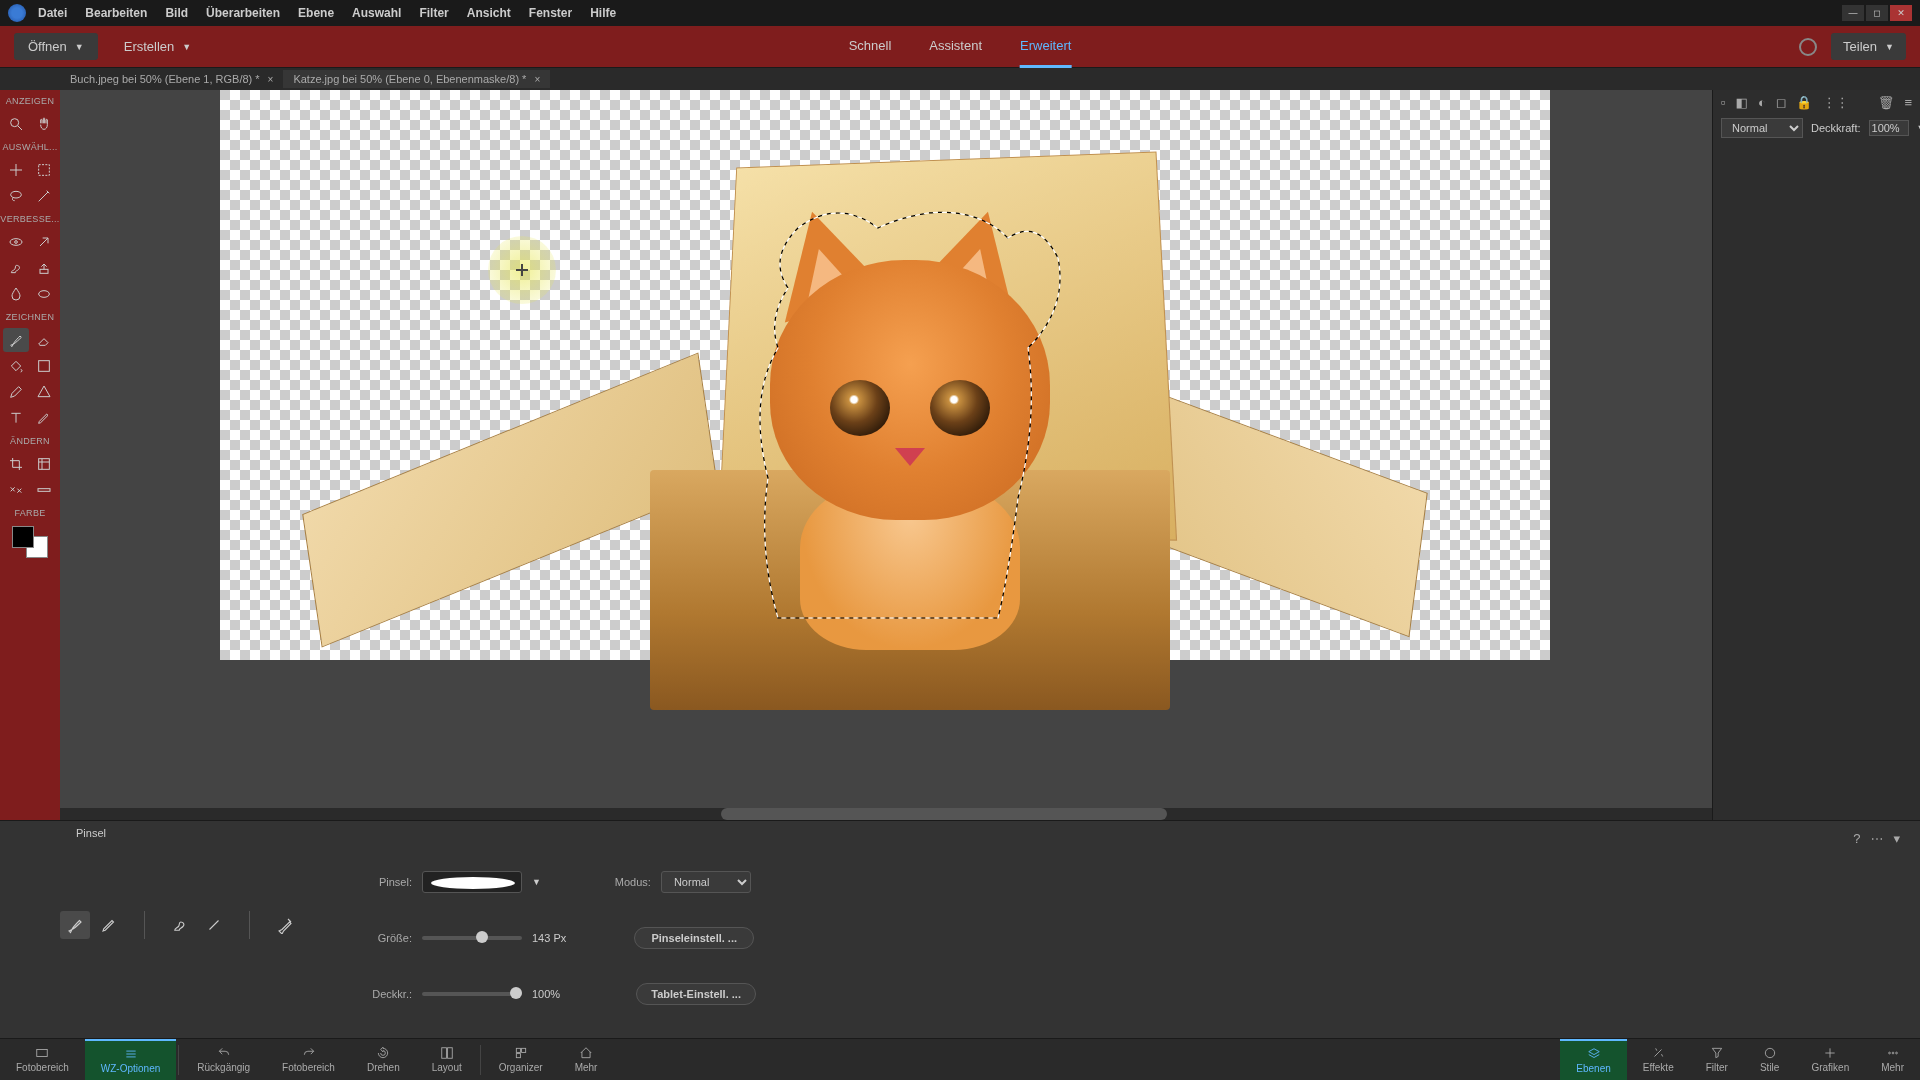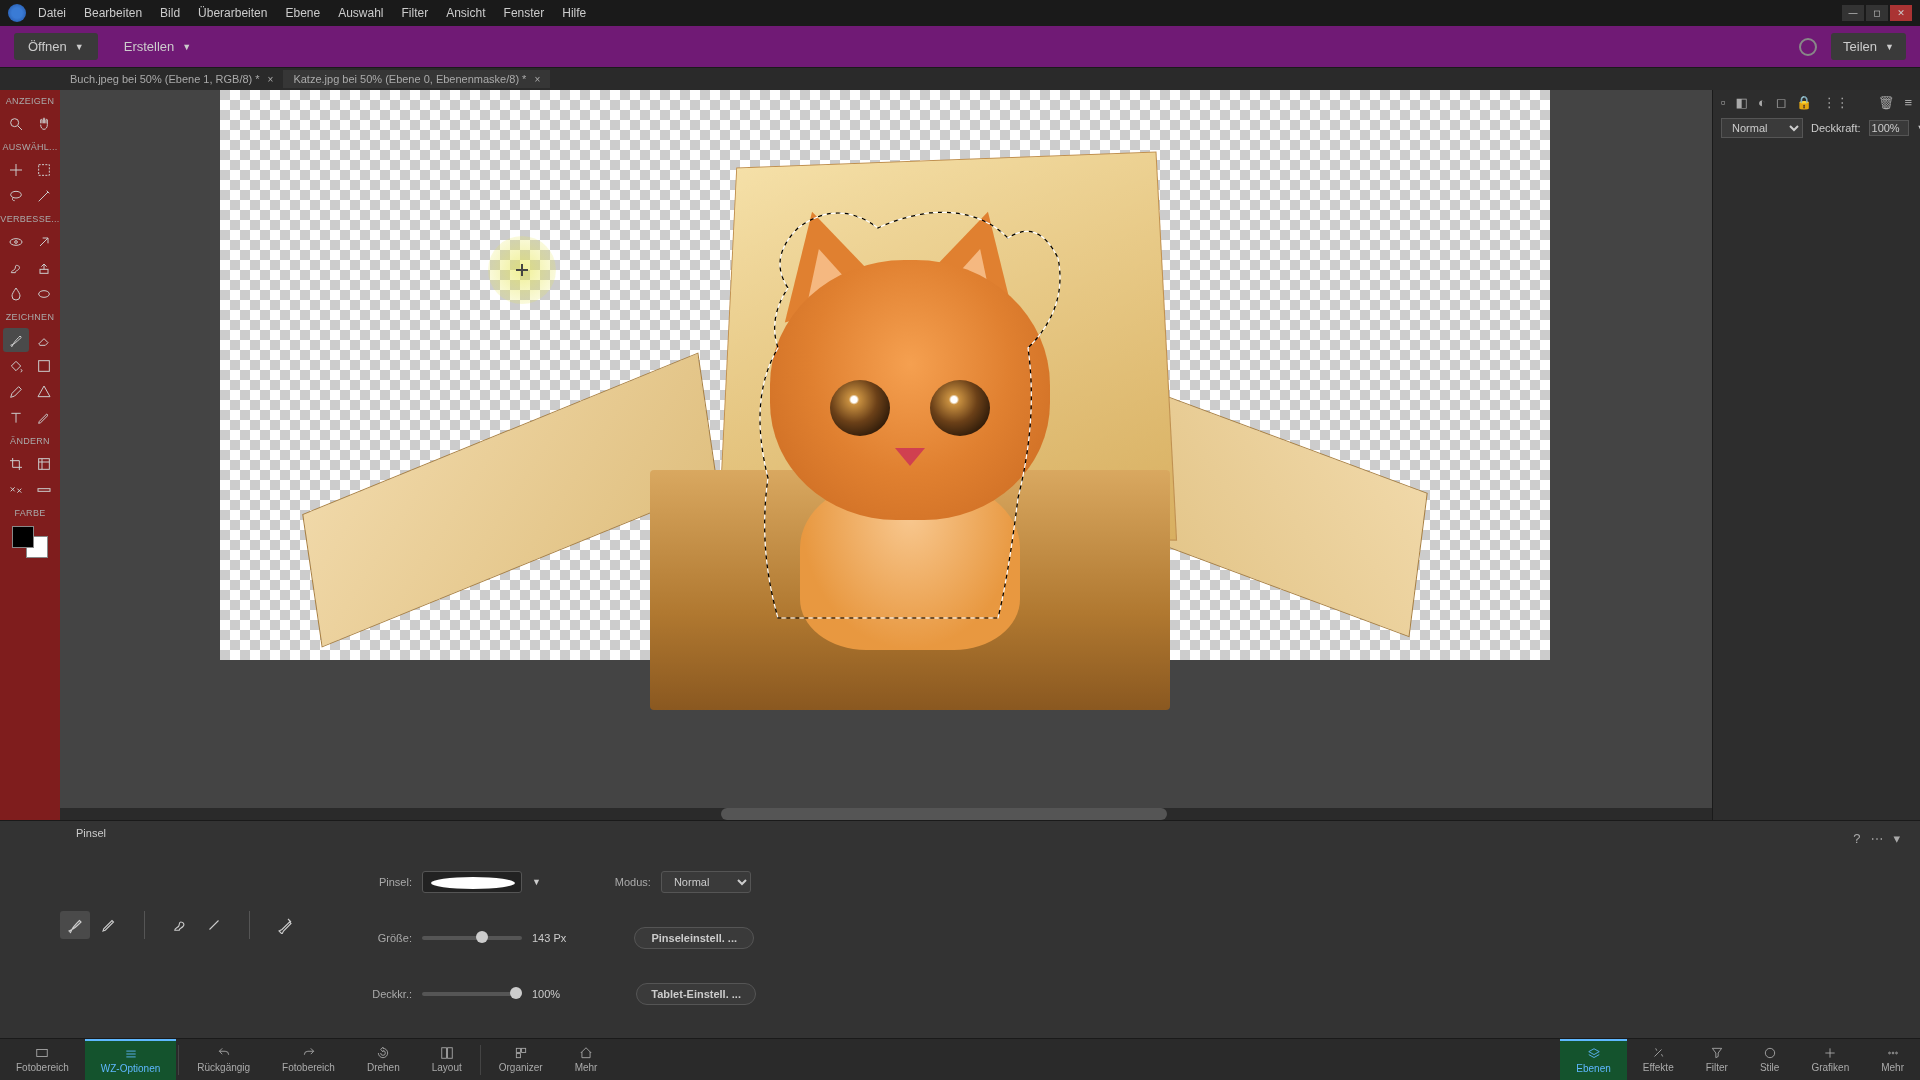--- a/index.html
+++ b/index.html
@@ -1,27 +1,27 @@
 <!DOCTYPE html>
 <html><head>
 <meta charset="utf-8">
 <style>
 * { margin: 0; padding: 0; box-sizing: border-box; font-family: "Segoe UI", Arial, sans-serif; }
 body { background: #2a2a2a; color: #ccc; width: 1920px; height: 1080px; overflow: hidden; position: relative; }
 
 
 .titlebar { height: 26px; background: #1a1a1a; display: flex; align-items: center; padding: 0 8px; }
 .titlebar .logo { width: 18px; height: 18px; border-radius: 50%; background: radial-gradient(circle, #3a7bd5 40%, #2050a0 100%); margin-right: 12px; }
-.titlebar .menu { display: flex; gap: 18px; font-size: 12px; }
+.titlebar .menu { display: flex; gap: 18px; font-size: 12px; font-weight: bold; }
 .titlebar .win-controls { margin-left: auto; display: flex; gap: 2px; }
 .titlebar .win-btn { width: 22px; height: 16px; background: #333; display: flex; align-items: center; justify-content: center; font-size: 9px; cursor: pointer; }
 .titlebar .win-btn.close { background: #a33; }
 
 
-.secondbar { height: 42px; background: #701a75; display: flex; align-items: center; padding: 0 14px; border-bottom: 1px solid #1a1a1a; }
+.secondbar { height: 42px; background: #7f1d1d; display: flex; align-items: center; padding: 0 14px; border-bottom: 1px solid #1a1a1a; }
 .secondbar .btn { background: #3a3a3a; padding: 6px 14px; border-radius: 3px; font-size: 13px; display: flex; align-items: center; gap: 8px; margin-right: 12px; cursor: pointer; }
 .secondbar .chev { font-size: 9px; }
 .secondbar .modes { position: absolute; left: 50%; transform: translateX(-50%); display: flex; gap: 38px; font-size: 13px; }
 .secondbar .modes .mode { cursor: pointer; padding: 12px 0; }
 .secondbar .modes .mode.active { color: #5fb8ff; border-bottom: 3px solid #5fb8ff; }
 .secondbar .right { margin-left: auto; display: flex; align-items: center; gap: 14px; }
 .secondbar .icon-btn { width: 18px; height: 18px; border-radius: 50%; border: 2px solid #888; cursor: pointer; }
 .secondbar .share { background: #3a3a3a; padding: 6px 12px; border-radius: 3px; font-size: 13px; display: flex; align-items: center; gap: 8px; cursor: pointer; }
 
 
@@ -148,20 +148,25 @@
 
 <div class="secondbar">
   <div class="btn">
       <span>Öffnen</span>
       <span class="chev">▼</span>
     </div>
   <div class="btn" style="background:transparent">
       <span>Erstellen</span>
       <span class="chev">▼</span>
     </div>
+  <div class="modes">
+    <div class="mode">Schnell</div>
+    <div class="mode">Assistent</div>
+    <div class="mode active">Erweitert</div>
+  </div>
   <div class="right">
     <div class="icon-btn"></div>
     <div class="share">
         <span>Teilen</span>
         <span class="chev">▼</span>
       </div>
   </div>
 </div>
 
 <div class="tabstrip">

